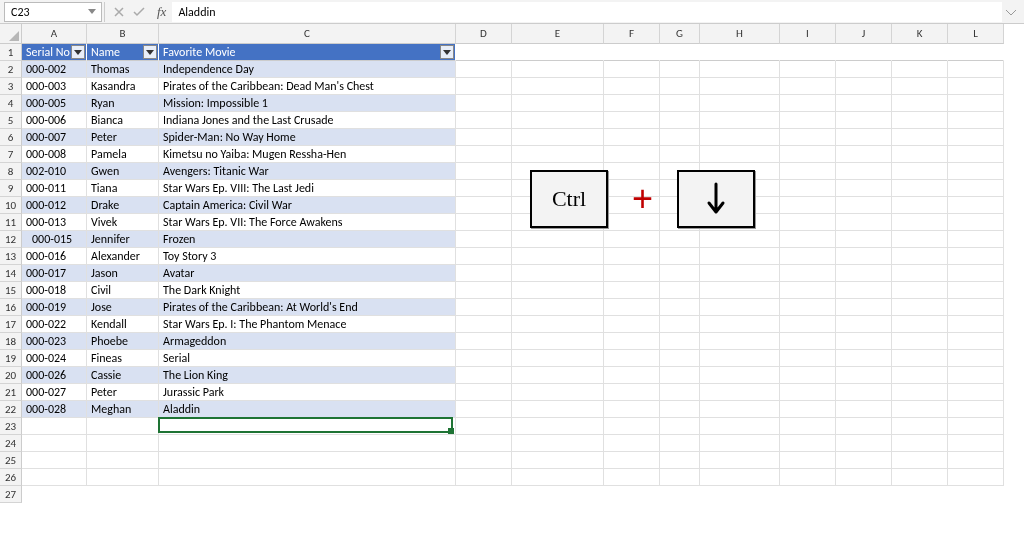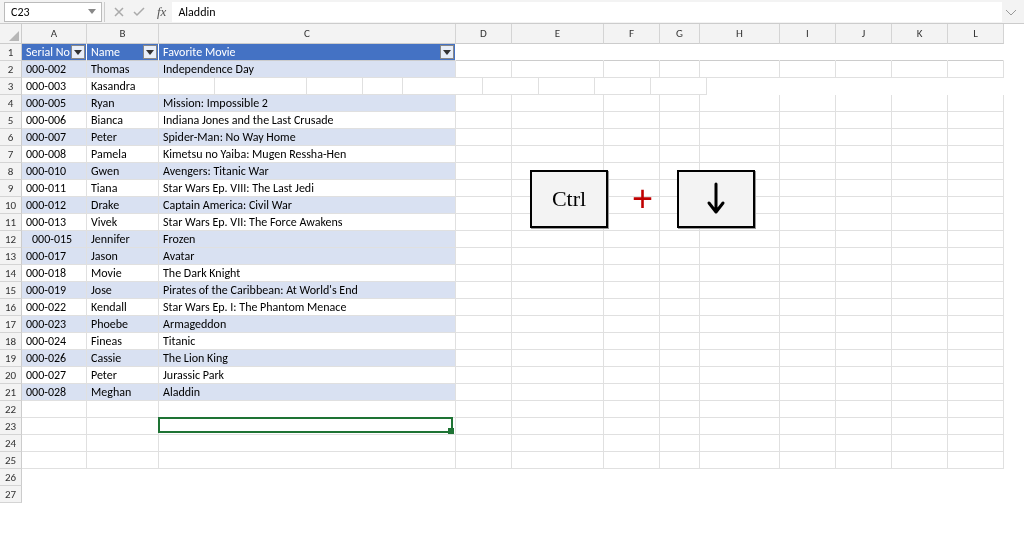--- a/index.html
+++ b/index.html
@@ -292,34 +292,35 @@
         <div class="cell" style="width: 40px; background: rgb(255, 255, 255);"></div>
         <div class="cell" style="width: 80px; background: rgb(255, 255, 255);"></div>
         <div class="cell" style="width: 56px; background: rgb(255, 255, 255);"></div>
         <div class="cell" style="width: 56px; background: rgb(255, 255, 255);"></div>
         <div class="cell" style="width: 56px; background: rgb(255, 255, 255);"></div>
         <div class="cell" style="width: 56px; background: rgb(255, 255, 255);"></div>
       </div>
       <div class="row">
         <div class="cell" style="width: 65px;">000-003</div>
         <div class="cell" style="width: 72px;">Kasandra</div>
+        <div class="cell" style="width: 297px;">Pirates of the Caribbean: Dead Man's Chest</div>
         <div class="cell" style="width: 56px; background: rgb(255, 255, 255);"></div>
         <div class="cell" style="width: 92px; background: rgb(255, 255, 255);"></div>
         <div class="cell" style="width: 56px; background: rgb(255, 255, 255);"></div>
         <div class="cell" style="width: 40px; background: rgb(255, 255, 255);"></div>
         <div class="cell" style="width: 80px; background: rgb(255, 255, 255);"></div>
         <div class="cell" style="width: 56px; background: rgb(255, 255, 255);"></div>
         <div class="cell" style="width: 56px; background: rgb(255, 255, 255);"></div>
         <div class="cell" style="width: 56px; background: rgb(255, 255, 255);"></div>
         <div class="cell" style="width: 56px; background: rgb(255, 255, 255);"></div>
       </div>
       <div class="row band">
         <div class="cell" style="width: 65px;">000-005</div>
         <div class="cell" style="width: 72px;">Ryan</div>
-        <div class="cell" style="width: 297px;">Mission: Impossible 2</div>
+        <div class="cell" style="width: 297px;">Mission: Impossible 1</div>
         <div class="cell" style="width: 56px; background: rgb(255, 255, 255);"></div>
         <div class="cell" style="width: 92px; background: rgb(255, 255, 255);"></div>
         <div class="cell" style="width: 56px; background: rgb(255, 255, 255);"></div>
         <div class="cell" style="width: 40px; background: rgb(255, 255, 255);"></div>
         <div class="cell" style="width: 80px; background: rgb(255, 255, 255);"></div>
         <div class="cell" style="width: 56px; background: rgb(255, 255, 255);"></div>
         <div class="cell" style="width: 56px; background: rgb(255, 255, 255);"></div>
         <div class="cell" style="width: 56px; background: rgb(255, 255, 255);"></div>
         <div class="cell" style="width: 56px; background: rgb(255, 255, 255);"></div>
       </div>
@@ -359,21 +360,21 @@
         <div class="cell" style="width: 92px; background: rgb(255, 255, 255);"></div>
         <div class="cell" style="width: 56px; background: rgb(255, 255, 255);"></div>
         <div class="cell" style="width: 40px; background: rgb(255, 255, 255);"></div>
         <div class="cell" style="width: 80px; background: rgb(255, 255, 255);"></div>
         <div class="cell" style="width: 56px; background: rgb(255, 255, 255);"></div>
         <div class="cell" style="width: 56px; background: rgb(255, 255, 255);"></div>
         <div class="cell" style="width: 56px; background: rgb(255, 255, 255);"></div>
         <div class="cell" style="width: 56px; background: rgb(255, 255, 255);"></div>
       </div>
       <div class="row band">
-        <div class="cell" style="width: 65px;">000-010</div>
+        <div class="cell" style="width: 65px;">002-010</div>
         <div class="cell" style="width: 72px;">Gwen</div>
         <div class="cell" style="width: 297px;">Avengers: Titanic War</div>
         <div class="cell" style="width: 56px; background: rgb(255, 255, 255);"></div>
         <div class="cell" style="width: 92px; background: rgb(255, 255, 255);"></div>
         <div class="cell" style="width: 56px; background: rgb(255, 255, 255);"></div>
         <div class="cell" style="width: 40px; background: rgb(255, 255, 255);"></div>
         <div class="cell" style="width: 80px; background: rgb(255, 255, 255);"></div>
         <div class="cell" style="width: 56px; background: rgb(255, 255, 255);"></div>
         <div class="cell" style="width: 56px; background: rgb(255, 255, 255);"></div>
         <div class="cell" style="width: 56px; background: rgb(255, 255, 255);"></div>
@@ -428,37 +429,51 @@
         <div class="cell" style="width: 56px; background: rgb(255, 255, 255);"></div>
         <div class="cell" style="width: 92px; background: rgb(255, 255, 255);"></div>
         <div class="cell" style="width: 56px; background: rgb(255, 255, 255);"></div>
         <div class="cell" style="width: 40px; background: rgb(255, 255, 255);"></div>
         <div class="cell" style="width: 80px; background: rgb(255, 255, 255);"></div>
         <div class="cell" style="width: 56px; background: rgb(255, 255, 255);"></div>
         <div class="cell" style="width: 56px; background: rgb(255, 255, 255);"></div>
         <div class="cell" style="width: 56px; background: rgb(255, 255, 255);"></div>
         <div class="cell" style="width: 56px; background: rgb(255, 255, 255);"></div>
       </div>
+      <div class="row">
+        <div class="cell" style="width: 65px;">000-016</div>
+        <div class="cell" style="width: 72px;">Alexander</div>
+        <div class="cell" style="width: 297px;">Toy Story 3</div>
+        <div class="cell" style="width: 56px; background: rgb(255, 255, 255);"></div>
+        <div class="cell" style="width: 92px; background: rgb(255, 255, 255);"></div>
+        <div class="cell" style="width: 56px; background: rgb(255, 255, 255);"></div>
+        <div class="cell" style="width: 40px; background: rgb(255, 255, 255);"></div>
+        <div class="cell" style="width: 80px; background: rgb(255, 255, 255);"></div>
+        <div class="cell" style="width: 56px; background: rgb(255, 255, 255);"></div>
+        <div class="cell" style="width: 56px; background: rgb(255, 255, 255);"></div>
+        <div class="cell" style="width: 56px; background: rgb(255, 255, 255);"></div>
+        <div class="cell" style="width: 56px; background: rgb(255, 255, 255);"></div>
+      </div>
       <div class="row band">
         <div class="cell" style="width: 65px;">000-017</div>
         <div class="cell" style="width: 72px;">Jason</div>
         <div class="cell" style="width: 297px;">Avatar</div>
         <div class="cell" style="width: 56px; background: rgb(255, 255, 255);"></div>
         <div class="cell" style="width: 92px; background: rgb(255, 255, 255);"></div>
         <div class="cell" style="width: 56px; background: rgb(255, 255, 255);"></div>
         <div class="cell" style="width: 40px; background: rgb(255, 255, 255);"></div>
         <div class="cell" style="width: 80px; background: rgb(255, 255, 255);"></div>
         <div class="cell" style="width: 56px; background: rgb(255, 255, 255);"></div>
         <div class="cell" style="width: 56px; background: rgb(255, 255, 255);"></div>
         <div class="cell" style="width: 56px; background: rgb(255, 255, 255);"></div>
         <div class="cell" style="width: 56px; background: rgb(255, 255, 255);"></div>
       </div>
       <div class="row">
         <div class="cell" style="width: 65px;">000-018</div>
-        <div class="cell" style="width: 72px;">Movie</div>
+        <div class="cell" style="width: 72px;">Civil</div>
         <div class="cell" style="width: 297px;">The Dark Knight</div>
         <div class="cell" style="width: 56px; background: rgb(255, 255, 255);"></div>
         <div class="cell" style="width: 92px; background: rgb(255, 255, 255);"></div>
         <div class="cell" style="width: 56px; background: rgb(255, 255, 255);"></div>
         <div class="cell" style="width: 40px; background: rgb(255, 255, 255);"></div>
         <div class="cell" style="width: 80px; background: rgb(255, 255, 255);"></div>
         <div class="cell" style="width: 56px; background: rgb(255, 255, 255);"></div>
         <div class="cell" style="width: 56px; background: rgb(255, 255, 255);"></div>
         <div class="cell" style="width: 56px; background: rgb(255, 255, 255);"></div>
         <div class="cell" style="width: 56px; background: rgb(255, 255, 255);"></div>
@@ -501,21 +516,21 @@
         <div class="cell" style="width: 40px; background: rgb(255, 255, 255);"></div>
         <div class="cell" style="width: 80px; background: rgb(255, 255, 255);"></div>
         <div class="cell" style="width: 56px; background: rgb(255, 255, 255);"></div>
         <div class="cell" style="width: 56px; background: rgb(255, 255, 255);"></div>
         <div class="cell" style="width: 56px; background: rgb(255, 255, 255);"></div>
         <div class="cell" style="width: 56px; background: rgb(255, 255, 255);"></div>
       </div>
       <div class="row">
         <div class="cell" style="width: 65px;">000-024</div>
         <div class="cell" style="width: 72px;">Fineas</div>
-        <div class="cell" style="width: 297px;">Titanic</div>
+        <div class="cell" style="width: 297px;">Serial</div>
         <div class="cell" style="width: 56px; background: rgb(255, 255, 255);"></div>
         <div class="cell" style="width: 92px; background: rgb(255, 255, 255);"></div>
         <div class="cell" style="width: 56px; background: rgb(255, 255, 255);"></div>
         <div class="cell" style="width: 40px; background: rgb(255, 255, 255);"></div>
         <div class="cell" style="width: 80px; background: rgb(255, 255, 255);"></div>
         <div class="cell" style="width: 56px; background: rgb(255, 255, 255);"></div>
         <div class="cell" style="width: 56px; background: rgb(255, 255, 255);"></div>
         <div class="cell" style="width: 56px; background: rgb(255, 255, 255);"></div>
         <div class="cell" style="width: 56px; background: rgb(255, 255, 255);"></div>
       </div>

